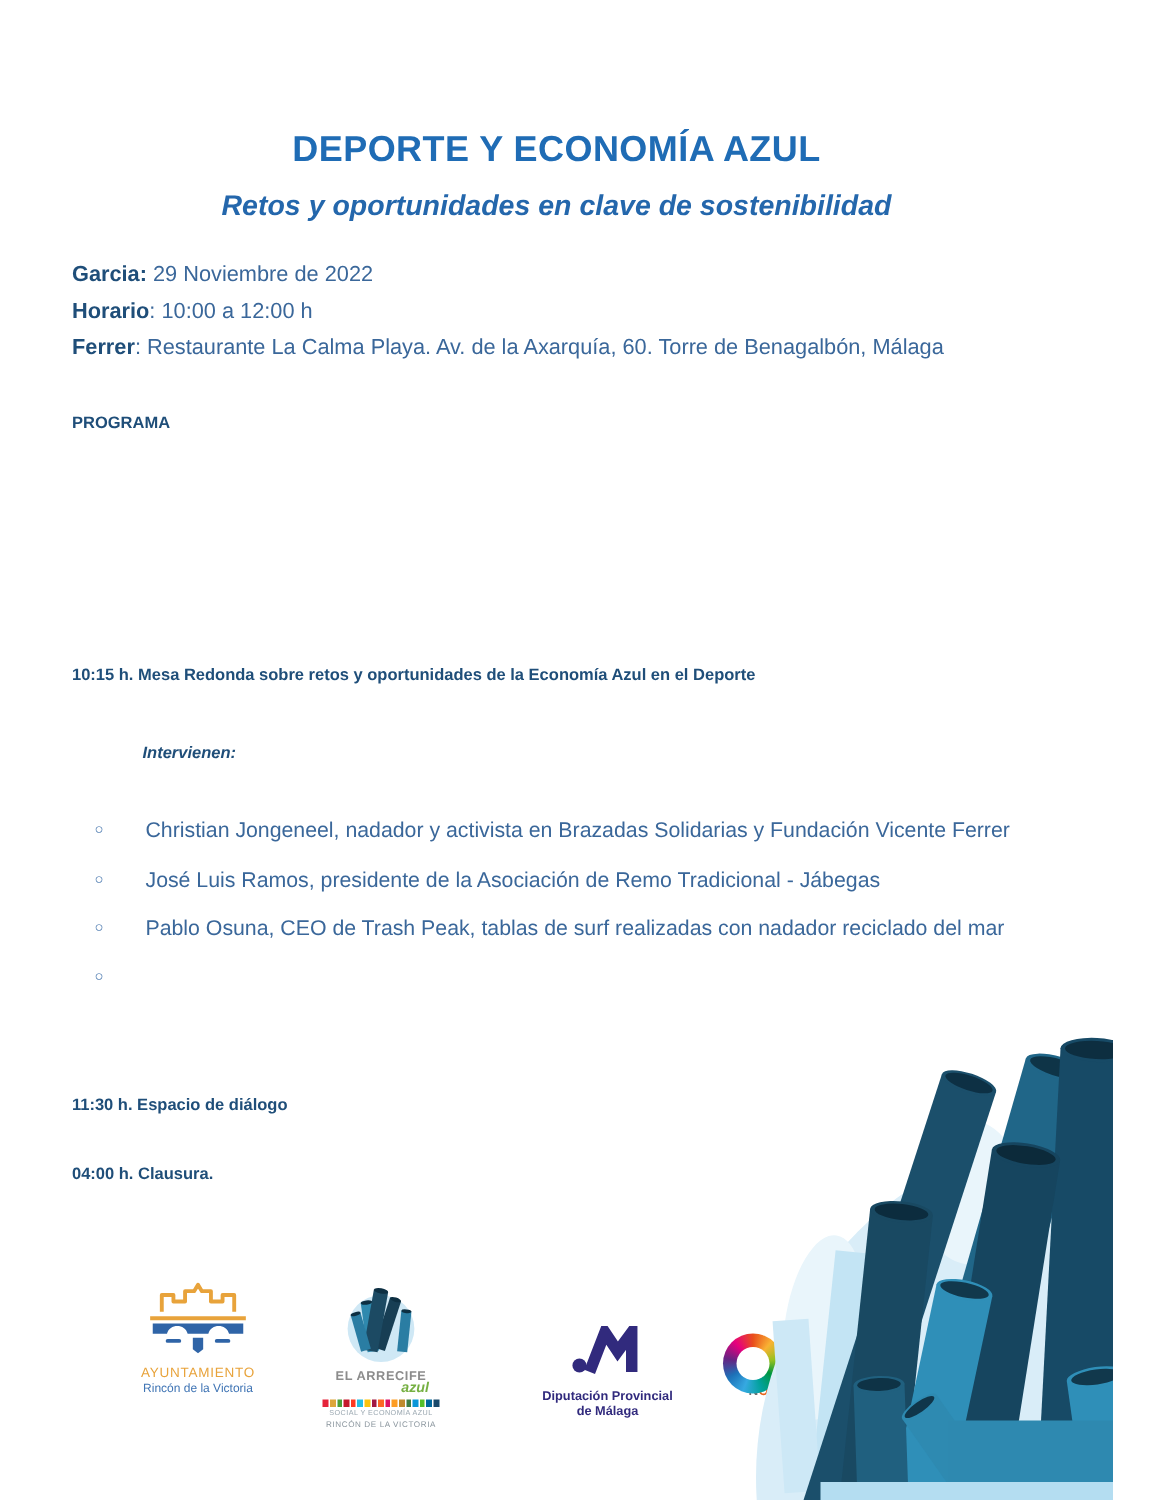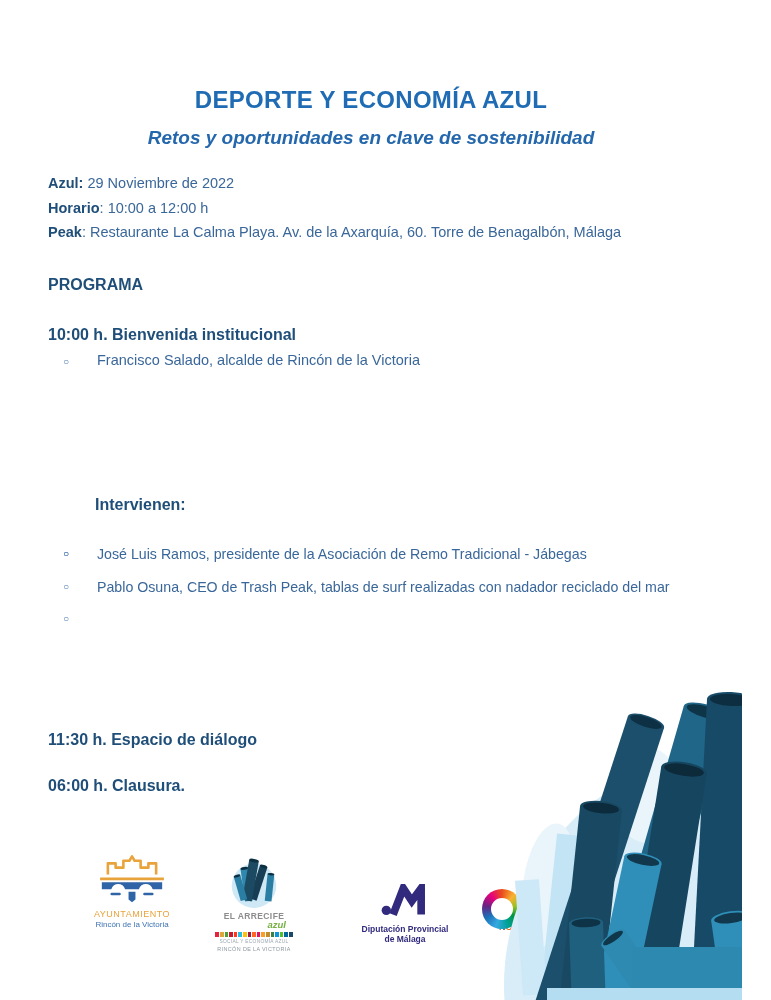--- a/index.html
+++ b/index.html
@@ -14,30 +14,30 @@
   }
   html,body{margin:0;padding:0;background:#fff;}
   .page{position:relative;width:742px;height:1000px;background:#ffffff;overflow:hidden;
         font-family:"Liberation Sans","DejaVu Sans",sans-serif;color:var(--body-blue);}
   h1.title{position:absolute;top:86px;left:0;right:0;margin:0;text-align:center;
            font-size:24px;font-weight:bold;color:var(--title-blue);letter-spacing:.3px;}
   h2.subtitle{position:absolute;top:127px;left:0;right:0;margin:0;text-align:center;
            font-size:19px;font-weight:bold;font-style:italic;color:#2467ac;}
   .info{position:absolute;left:48px;top:171px;font-size:14.5px;line-height:24.5px;white-space:nowrap;}
   .info b{color:var(--navy);}
-  .h{position:absolute;left:48px;margin:0;font-size:16px;font-weight:bold;color:var(--navy);white-space:nowrap;}
+  .h{position:absolute;left:48px;margin:0;font-size:11px;font-weight:bold;color:var(--navy);white-space:nowrap;}
   .plain{position:absolute;left:48px;margin:0;font-size:14.5px;color:var(--body-blue);white-space:nowrap;}
   .plain b{color:var(--navy);}
   .t-programa{top:276px;}
   .t-1000{top:326px;}
   .b-francisco{top:352px;left:63px;}
   .b-francisco .mark{display:inline-block;width:34px;font-size:10px;color:#4c7ab0;}
   .t-presenta{top:399px;}
   .t-1015{top:444px;}
-  .t-interv{top:496px;left:95px;}
+  .t-interv{top:496px;left:95px;font-style:italic;}
   .speakers{position:absolute;left:97px;top:538px;width:630px;margin:0;padding:0;list-style:none;
             font-size:14.2px;line-height:32.5px;color:var(--body-blue);}
   .speakers li{position:relative;text-align:justify;}
   .speakers .mark{position:absolute;left:-34px;top:0;font-size:10px;color:#4c7ab0;}
   .t-1130{top:731px;}
   .t-1200{top:777px;}
 
   
   .logo{position:absolute;text-align:center;}
   .logo-ayto{left:86px;top:853px;width:92px;text-align:center;}
@@ -63,42 +63,41 @@
 </style>
 </head>
 <body>
 
 <div class="page">
 
   <h1 class="title">DEPORTE Y ECONOMÍA AZUL</h1>
   <h2 class="subtitle">Retos y oportunidades en clave de sostenibilidad</h2>
 
   <div class="info">
-    <div><b>Azul:</b><span> 29 Noviembre de 2022</span></div>
+    <div><b>Garcia:</b><span> 29 Noviembre de 2022</span></div>
     <div><b>Horario</b><span>: 10:00 a 12:00 h</span></div>
-    <div><b>Peak</b><span>:  Restaurante La Calma Playa. Av. de la Axarquía, 60. Torre de Benagalbón, Málaga</span></div>
+    <div><b>Ferrer</b><span>:  Restaurante La Calma Playa. Av. de la Axarquía, 60. Torre de Benagalbón, Málaga</span></div>
   </div>
 
   <p class="h t-programa">PROGRAMA</p>
 
-  <p class="h t-1000">10:00 h. Bienvenida institucional</p>
-  <p class="plain b-francisco"><span class="mark">○</span><span>Francisco Salado, alcalde de Rincón de la Victoria</span></p>
-
-
+
+
+  <p class="h t-1015">10:15 h. Mesa Redonda sobre retos y oportunidades de la Economía Azul en el Deporte</p>
   <p class="h t-interv">Intervienen:</p>
 
   <ul class="speakers">
-    <li><span class="mark">○</span></li>
+    <li><span class="mark">○</span><span>Christian Jongeneel, nadador y activista en Brazadas Solidarias y Fundación Vicente Ferrer</span></li>
     <li><span class="mark">○</span><span>José Luis Ramos, presidente de la Asociación de Remo Tradicional -  Jábegas</span></li>
     <li><span class="mark">○</span><span>Pablo Osuna, CEO de Trash Peak, tablas de surf realizadas con nadador reciclado del mar</span></li>
     <li><span class="mark">○</span></li>
   </ul>
 
   <p class="h t-1130">11:30 h. Espacio de diálogo</p>
-  <p class="h t-1200">06:00 h. Clausura.</p>
+  <p class="h t-1200">04:00 h. Clausura.</p>
 
   <div class="logo logo-ayto">
     <svg width="86" height="50" viewBox="0 0 96 58">
       <g fill="none" stroke="#e8a33b" stroke-width="3" stroke-linejoin="round">
         <path d="M20,25 V12 h9 v5 h9 v-8 h7 l3,-5 3,5 h7 v8 h9 v-5 h9 V25"></path>
         <path d="M11,30 H85"></path>
       </g>
       <g fill="#2f64a7">
         <path d="M13,34 h70 v8 h-11 c-2,-8 -14,-8 -16,0 h-16 c-2,-8 -14,-8 -16,0 h-11 z"></path>
         <rect x="23" y="46" width="12" height="3" rx="1.5"></rect>

